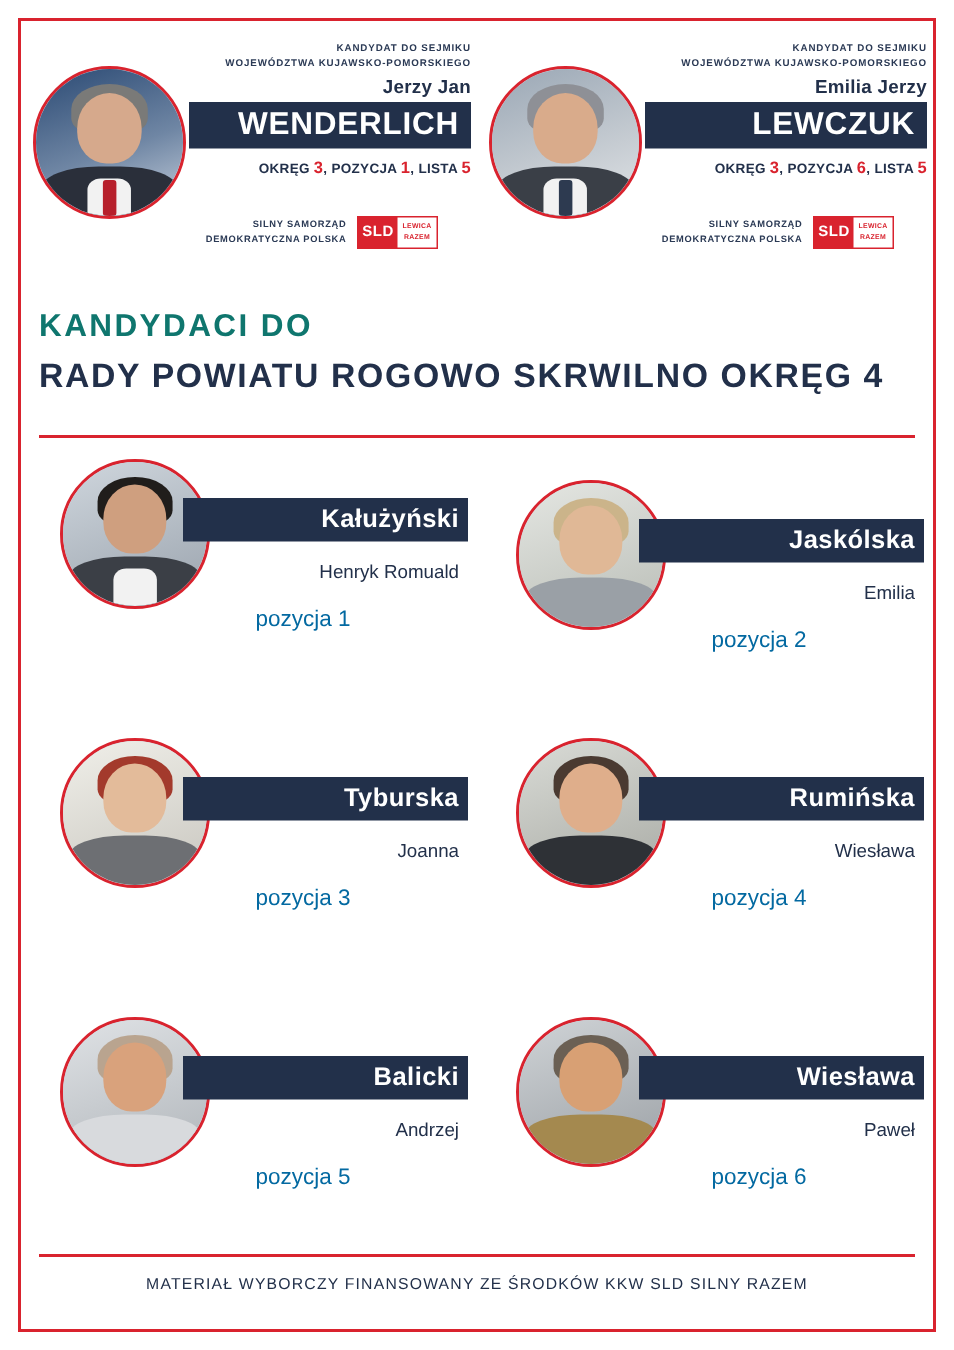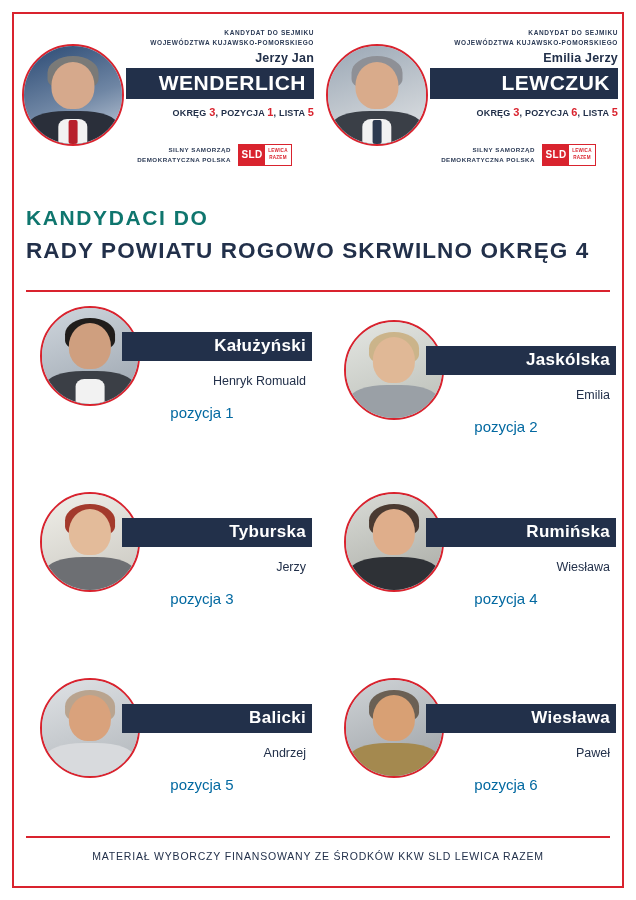--- a/index.html
+++ b/index.html
@@ -435,21 +435,21 @@
     <div class="cand" style="left:4px; top:186px;">
       <div class="photo">
         <div class="ph">
           <div class="bg" style="background:linear-gradient(160deg,#f0efe9,#c8c6bf)"></div>
           <div class="body" style="background:#6d6f73"></div>
           <div class="hair" style="background:#a33a2c"></div>
           <div class="head" style="background:#e3bb9a"></div>
         </div>
       </div>
       <div class="namebar">Tyburska</div>
-      <div class="firstname">Jerzy</div>
+      <div class="firstname">Joanna</div>
       <div class="pozycja">pozycja 3</div>
     </div>
 
     <div class="cand" style="left:308px; top:186px;">
       <div class="photo">
         <div class="ph">
           <div class="bg" style="background:linear-gradient(160deg,#d9dbd6,#a8aaa4)"></div>
           <div class="body" style="background:#2e3136"></div>
           <div class="hair" style="background:#4a3a31"></div>
           <div class="head" style="background:#dfae8b"></div>
@@ -484,14 +484,14 @@
         </div>
       </div>
       <div class="namebar">Wiesława</div>
       <div class="firstname">Paweł</div>
       <div class="pozycja">pozycja 6</div>
     </div>
 
   </div>
 
   <div class="footer-rule"></div>
-  <div class="footer">MATERIAŁ WYBORCZY FINANSOWANY ZE ŚRODKÓW KKW SLD LEWICA RAZEM</div>
+  <div class="footer">MATERIAŁ WYBORCZY FINANSOWANY ZE ŚRODKÓW KKW SLD SILNY RAZEM</div>
 </div>
 
 </body></html>

